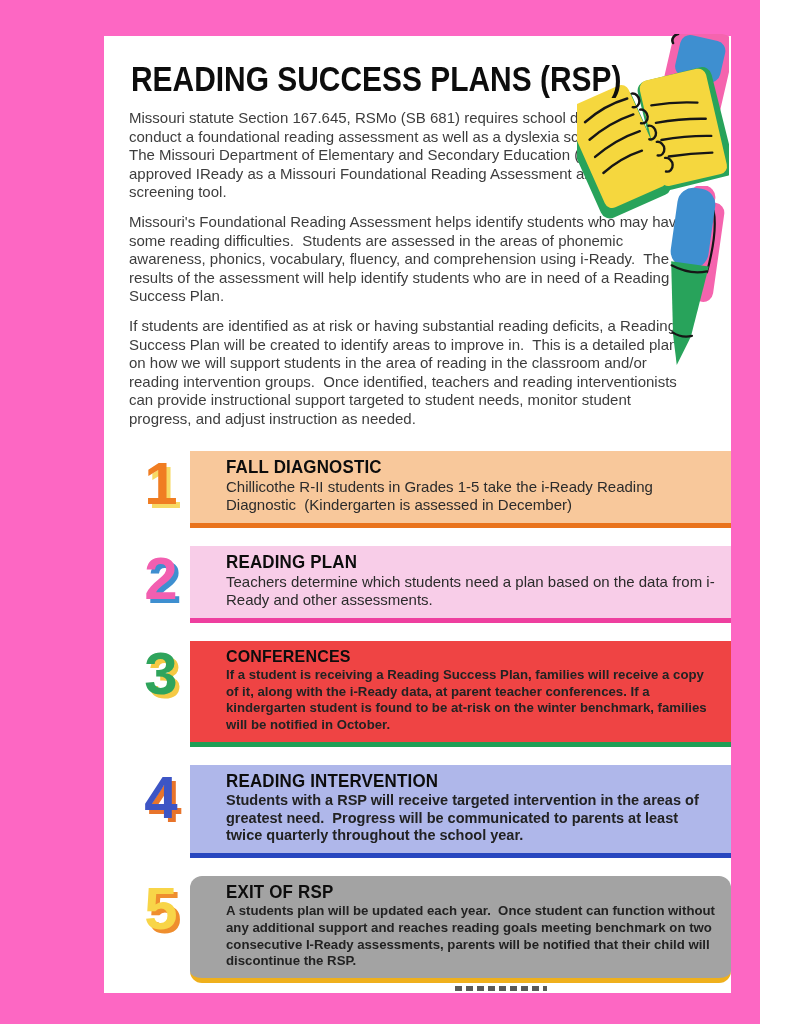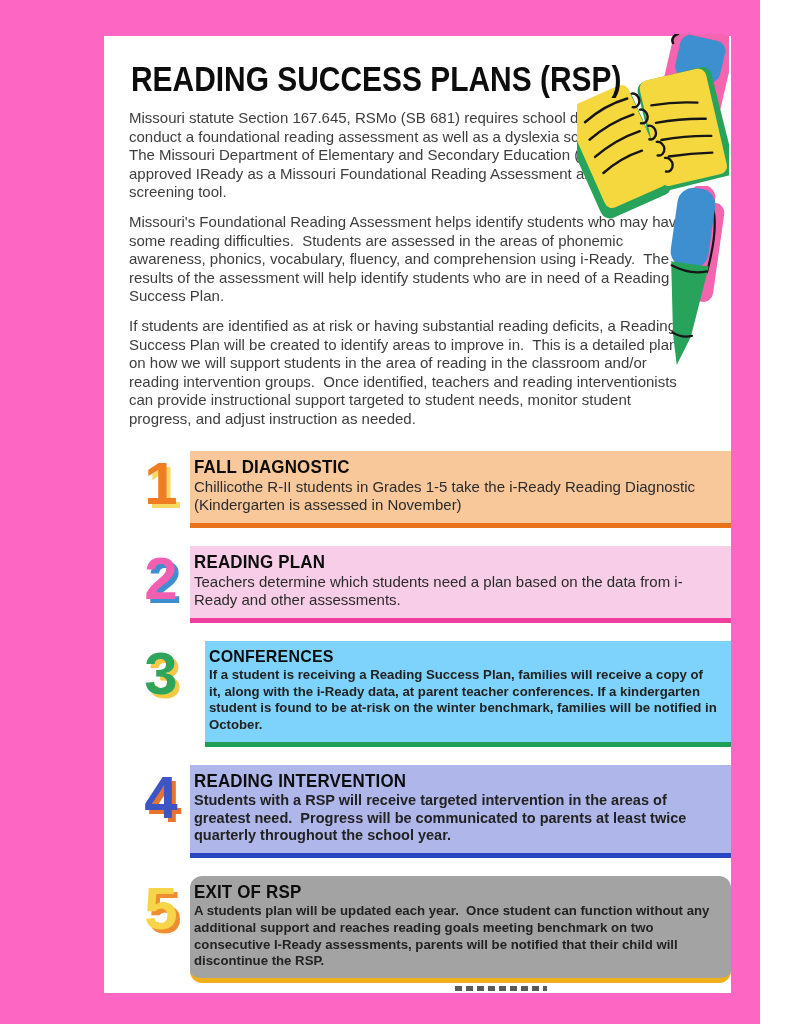--- a/index.html
+++ b/index.html
@@ -60,21 +60,21 @@
     width: 54px;
     text-align: center;
     font-size: 60px;
     line-height: 0.95;
     font-weight: 900;
     margin: 4px 2px 0 0;
   }
 
   .step-card {
     flex: 1;
-    padding: 6px 14px 8px 4px;
+    padding: 6px 14px 8px 36px;
     border-bottom: 5px solid;
   }
 
   .step-title {
     font-size: 18px;
     font-weight: 800;
     letter-spacing: 0.2px;
     color: #0d0d0d;
     transform: scaleX(0.94);
     transform-origin: 0 50%;
@@ -87,21 +87,21 @@
     color: #2b2b2b;
     white-space: pre-wrap;
   }
 
   
   .s1 .step-num { color:#F07D22; text-shadow: 4px 4px 0 #F7D964; }
   .s1 .step-card { background:#F8C89B; border-bottom-color:#E9731C; }
   .s2 .step-num { color:#F25FB0; text-shadow: 4px 4px 0 #3E8FD0; }
   .s2 .step-card { background:#F8CDE8; border-bottom-color:#EE3F9F; }
   .s3 .step-num { color:#2FA45C; text-shadow: 4px 4px 0 #F5C944; }
-  .s3 .step-card { background:#7dd3fc; border-bottom-color:#1F9E56;margin-left:15px; }
+  .s3 .step-card { background:#ef4444; border-bottom-color:#1F9E56; }
   .s4 .step-num { color:#3D55C5; text-shadow: 4px 4px 0 #E8742B; }
   .s4 .step-card { background:#AFB7EA; border-bottom-color:#2746BF; }
   .s5 .step-num { color:#F8D548; text-shadow: 4px 4px 0 #EF8E2E; }
   .s5 .step-card { background:#a3a3a3; border-bottom-color:#EFB01C;border-radius:12px; }
 
   .s3 .step-body, .s5 .step-body { font-size: 13.2px; font-weight: 700; line-height: 1.27; color:#222; }
   .s4 .step-body { font-size: 14.5px; font-weight: 600; line-height: 1.22; color:#222; }
   .s3 .step-title { font-size: 17px; }
 
   .deco-notebook {
@@ -190,21 +190,21 @@
       <p class="para">Missouri's Foundational Reading Assessment helps identify students who may have some reading difficulties.  Students are assessed in the areas of phonemic awareness, phonics, vocabulary, fluency, and comprehension using i-Ready.  The results of the assessment will help identify students who are in need of a Reading Success Plan.</p>
       <p class="para">If students are identified as at risk or having substantial reading deficits, a Reading Success Plan will be created to identify areas to improve in.  This is a detailed plan on how we will support students in the area of reading in the classroom and/or reading intervention groups.  Once identified, teachers and reading interventionists can provide instructional support targeted to student needs, monitor student progress, and adjust instruction as needed.</p>
     </div>
 
     <div class="steps">
 
       <div class="step s1">
         <div class="step-num">1</div>
         <div class="step-card">
           <div class="step-title">FALL DIAGNOSTIC</div>
-          <div class="step-body">Chillicothe R-II students in Grades 1-5 take the i-Ready Reading Diagnostic  (Kindergarten is assessed in November)</div>
+          <div class="step-body">Chillicothe R-II students in Grades 1-5 take the i-Ready Reading Diagnostic  (Kindergarten is assessed in December)</div>
         </div>
       </div>
 
       <div class="step s2">
         <div class="step-num">2</div>
         <div class="step-card">
           <div class="step-title">READING PLAN</div>
           <div class="step-body">Teachers determine which students need a plan based on the data from i-Ready and other assessments.</div>
         </div>
       </div>

